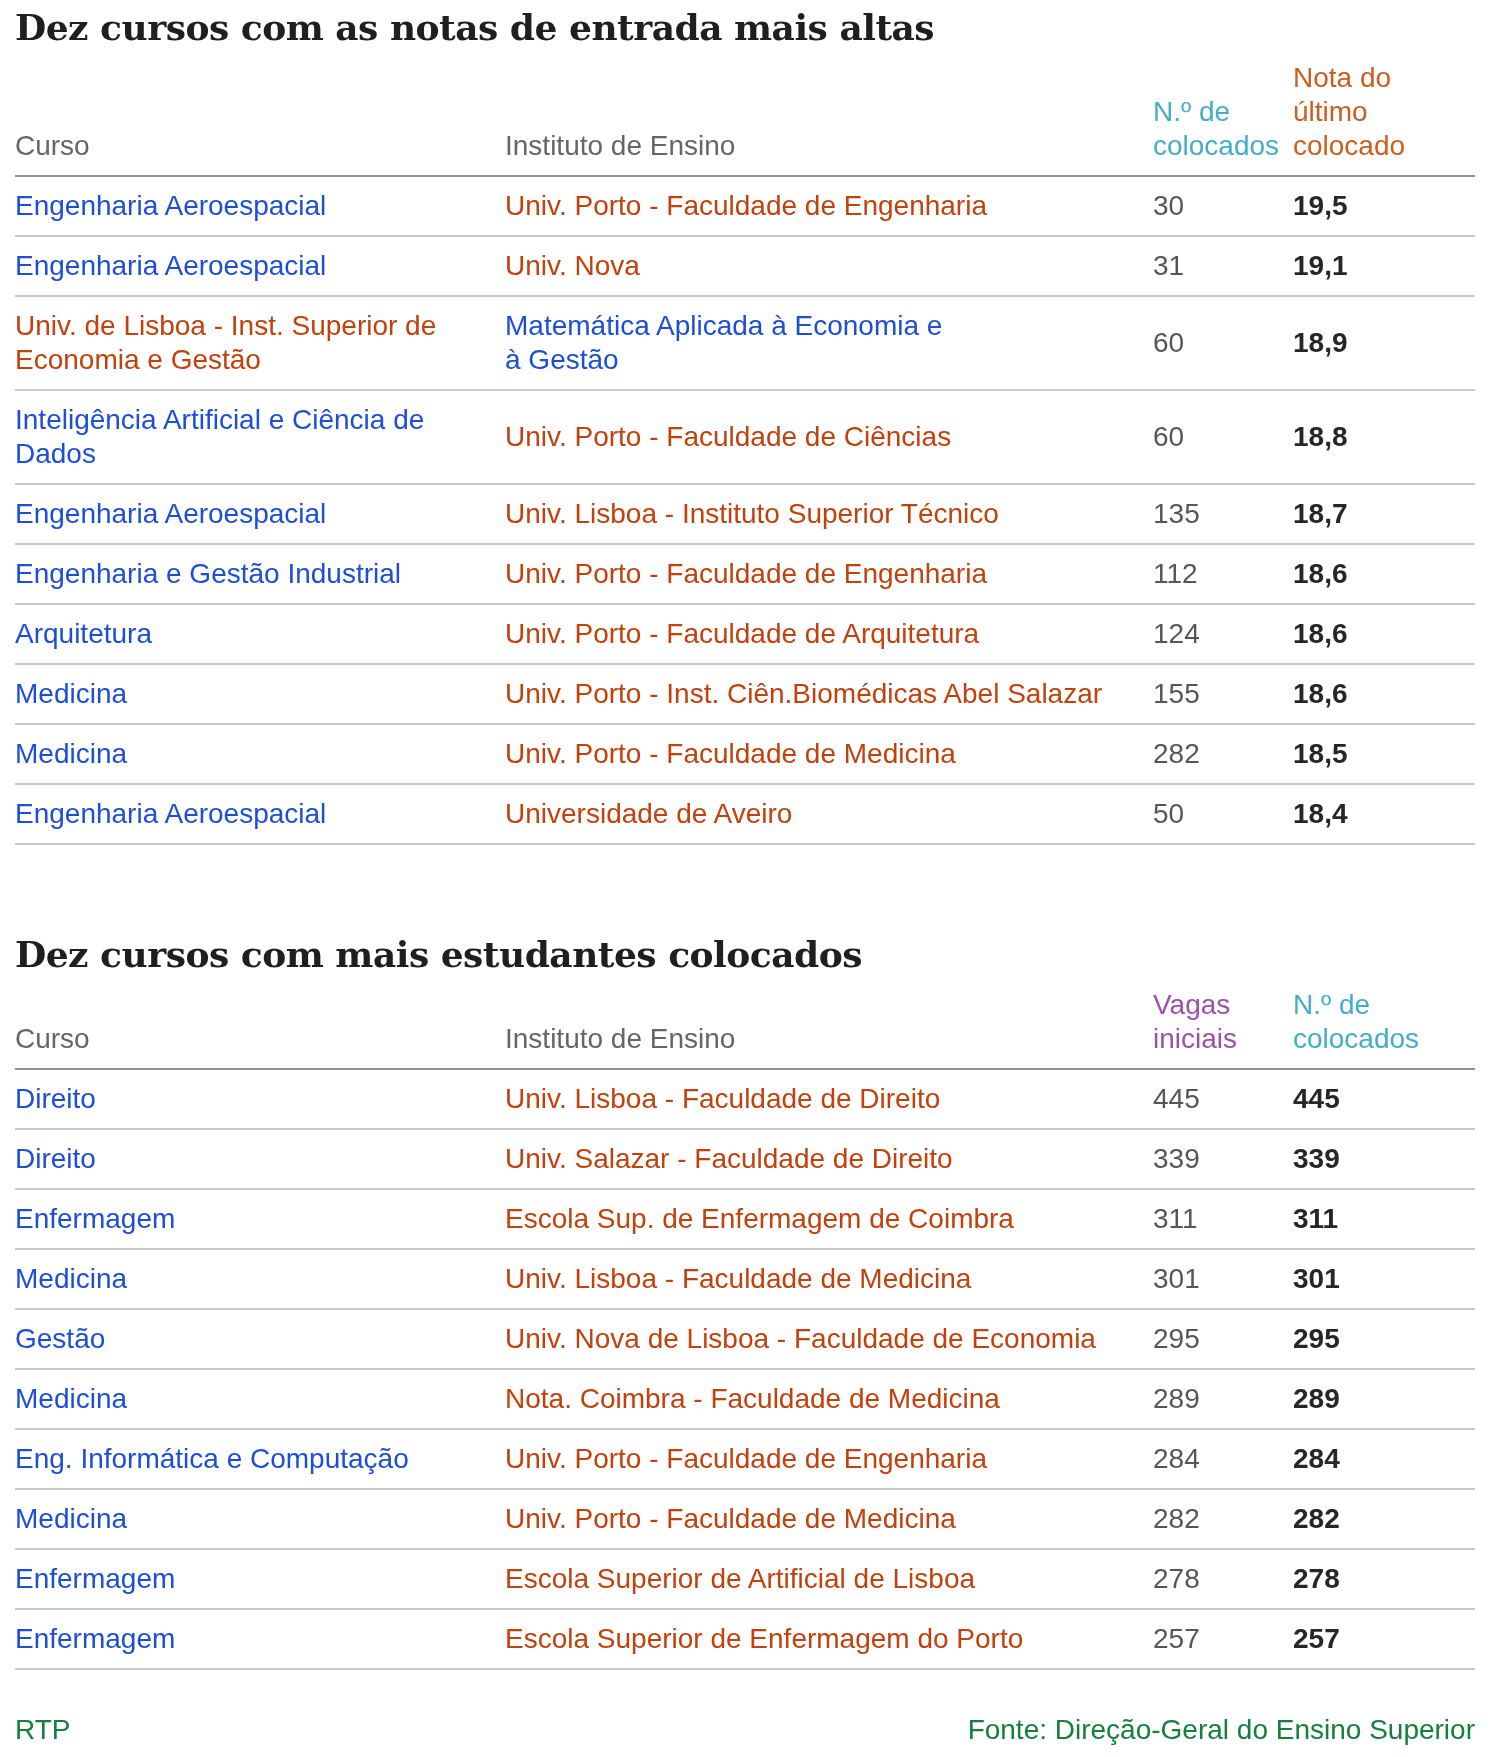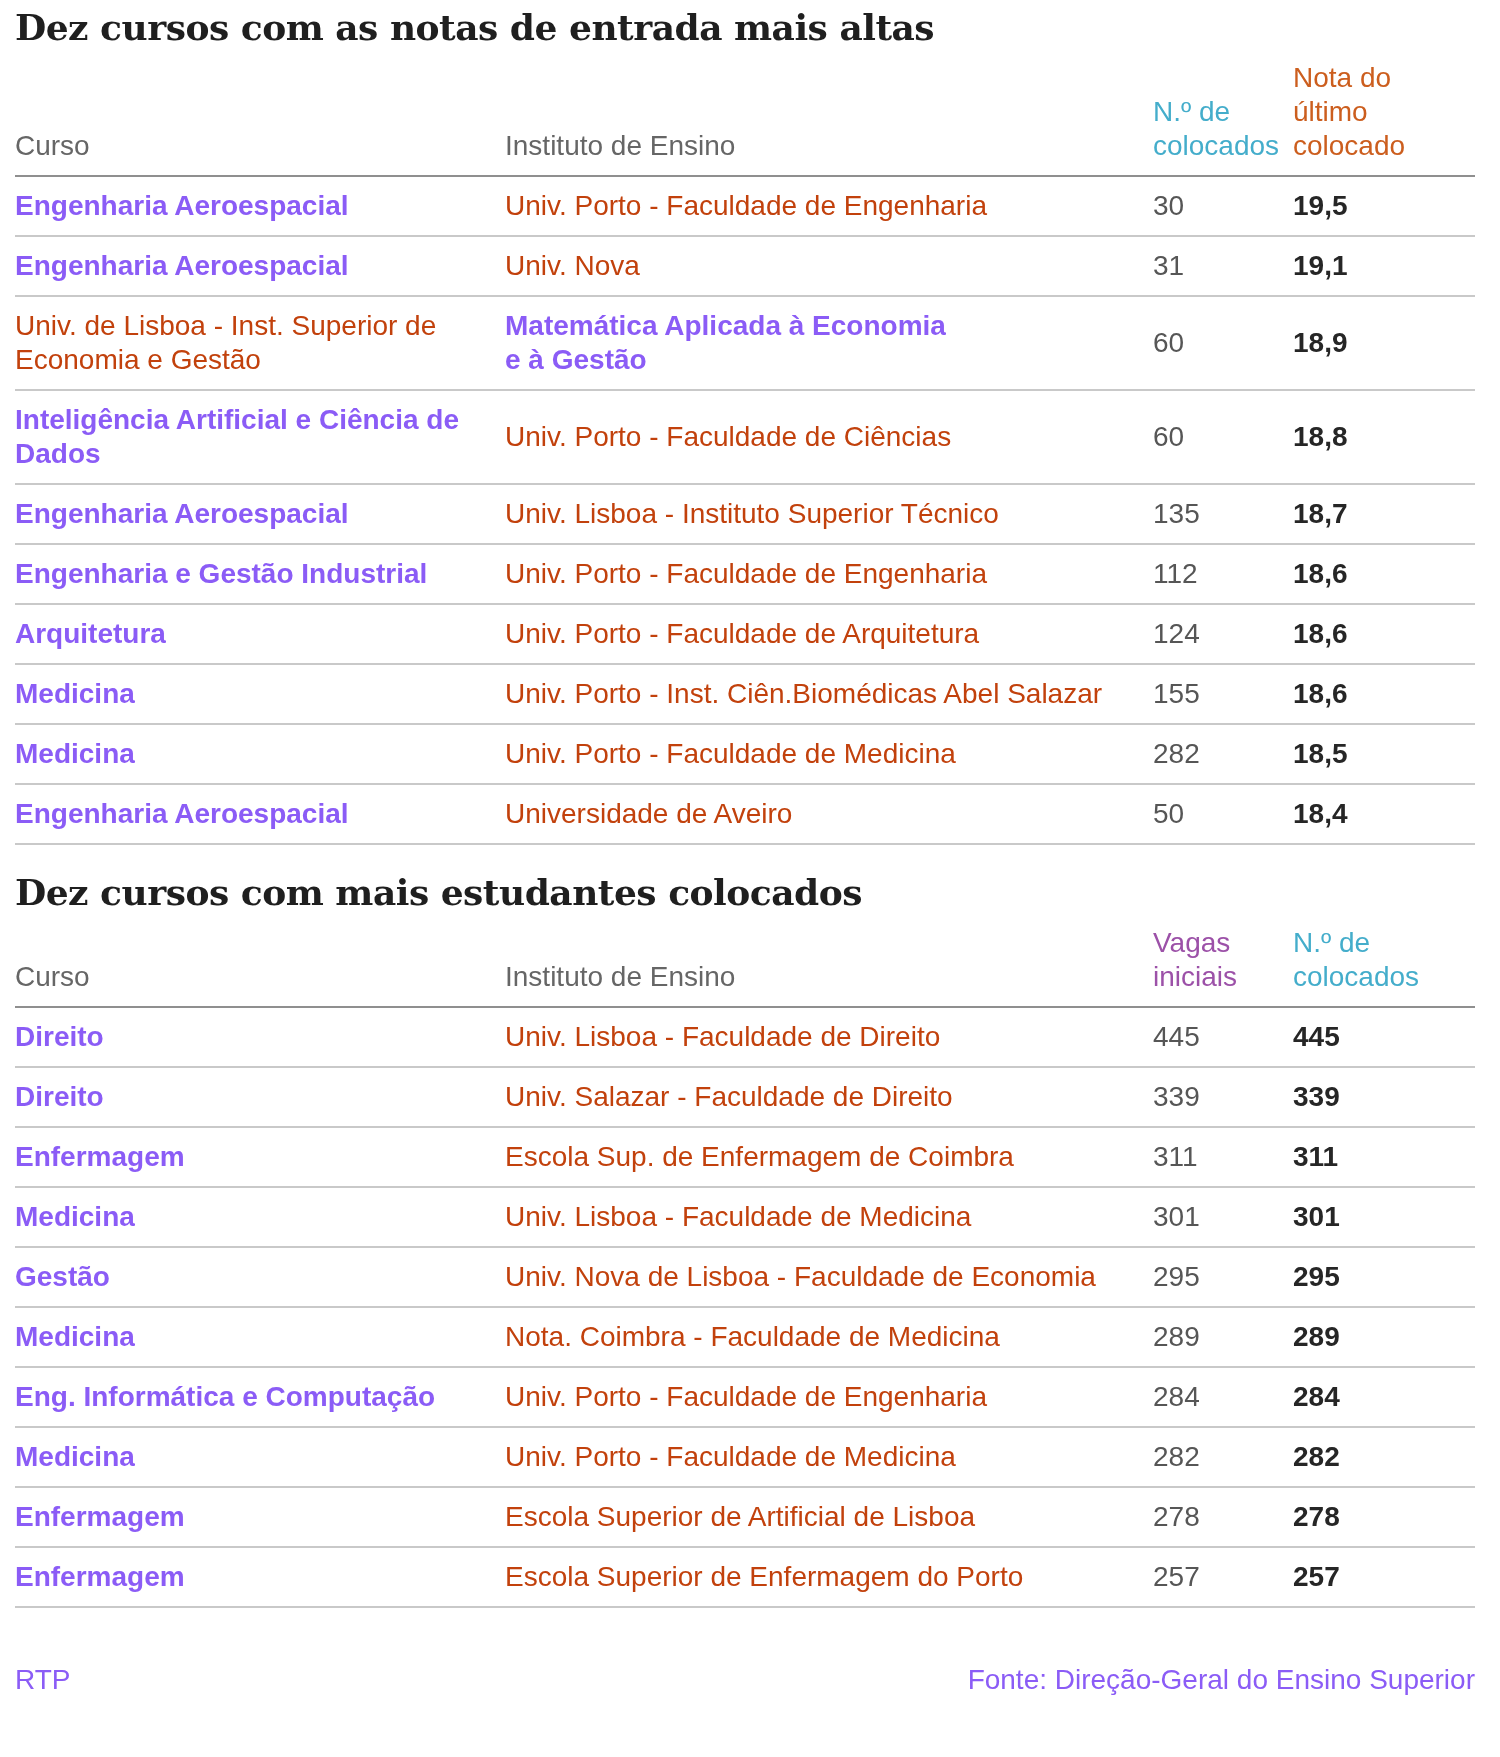--- a/index.html
+++ b/index.html
@@ -14,21 +14,21 @@
 
   .section-title {
     font-family: "DejaVu Serif", serif;
     font-weight: 700;
     font-size: 36px;
     line-height: 1.2;
     color: #1f1f1f;
     margin: 0 0 10px 0;
     letter-spacing: -0.5px;
   }
-  .section2 { margin-top: 26px; }
+  .section2 { margin-top: 88px; }
 
   .grid {
     display: grid;
     grid-template-columns: 490px 648px 140px 182px;
     width: 1460px;
   }
 
   .thead {
     align-items: end;
     color: #666666;
@@ -38,39 +38,39 @@
     border-bottom: 2px solid #8f8f8f;
   }
   .trow {
     align-items: center;
     font-size: 28px;
     line-height: 34px;
     padding: 12px 0;
     border-bottom: 2px solid #c9c9c9;
   }
   .cell { min-width: 0; }
-  .curso  { color: #8b5cf6; max-width: 445px; font-weight: bold; }
+  .curso  { color: #1d4ed8; max-width: 445px; }
   .inst   { color: #c2410c; max-width: 648px; padding-right: 8px; box-sizing: border-box; }
   .num    { }
   .gray   { color: #565656; }
   .strong { color: #262626; font-weight: 700; padding-right: 17px; box-sizing: border-box; }
 
   .hc.num.c3 { }
   .hc.num.c4 { padding-right: 17px; box-sizing: border-box; }
   .blue   { color: #44ADCB; }
   .orange { color: #CC5E1E; }
   .purple { color: #9C51A8; }
 
   .footer {
-    margin-top: 56px;
+    margin-top: 44px;
     display: flex;
     justify-content: space-between;
     align-items: baseline;
     font-size: 28px;
-    color: #8b5cf6;
+    color: #15803d;
   }
 </style>
 </head>
 <body>
 
 <div class="wrap">
 
   <section class="section1">
     <h1 class="section-title">Dez cursos com as notas de entrada mais altas</h1>
 

